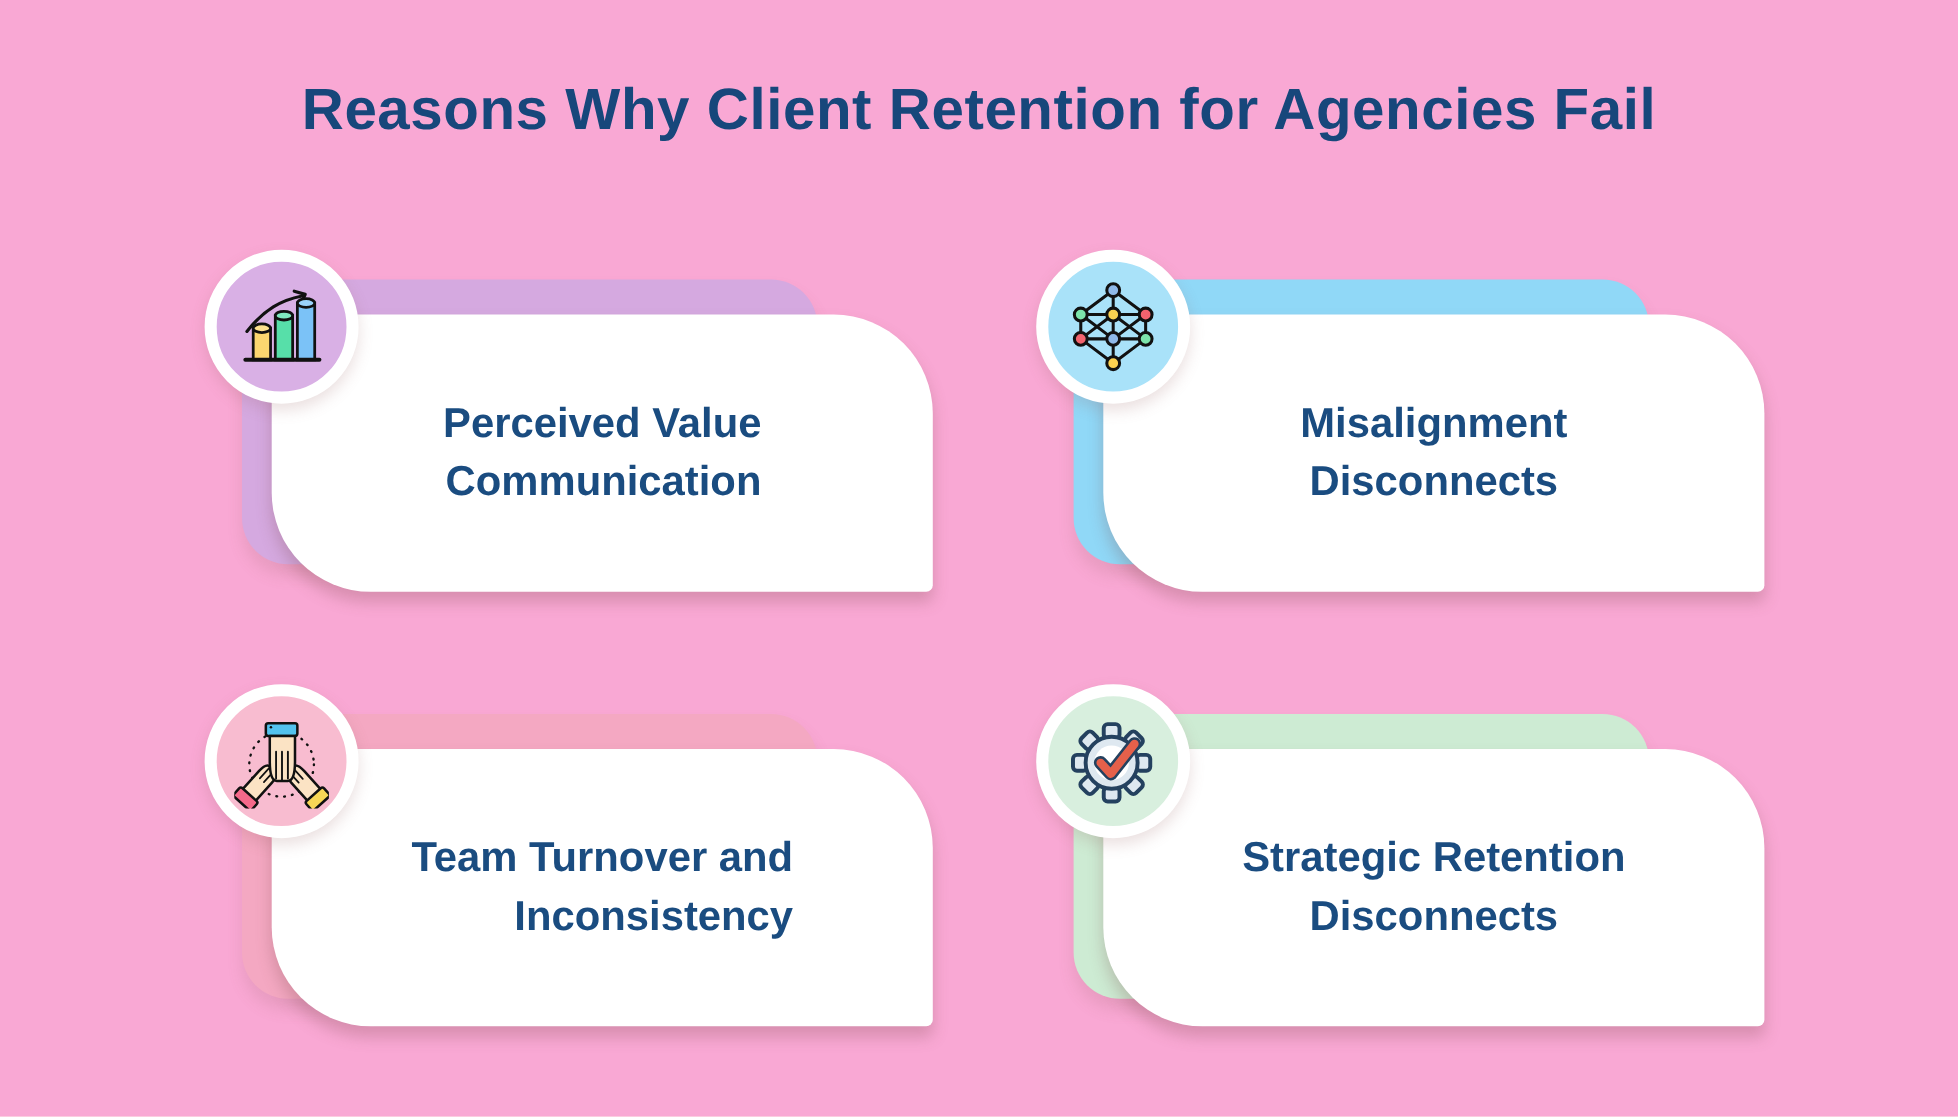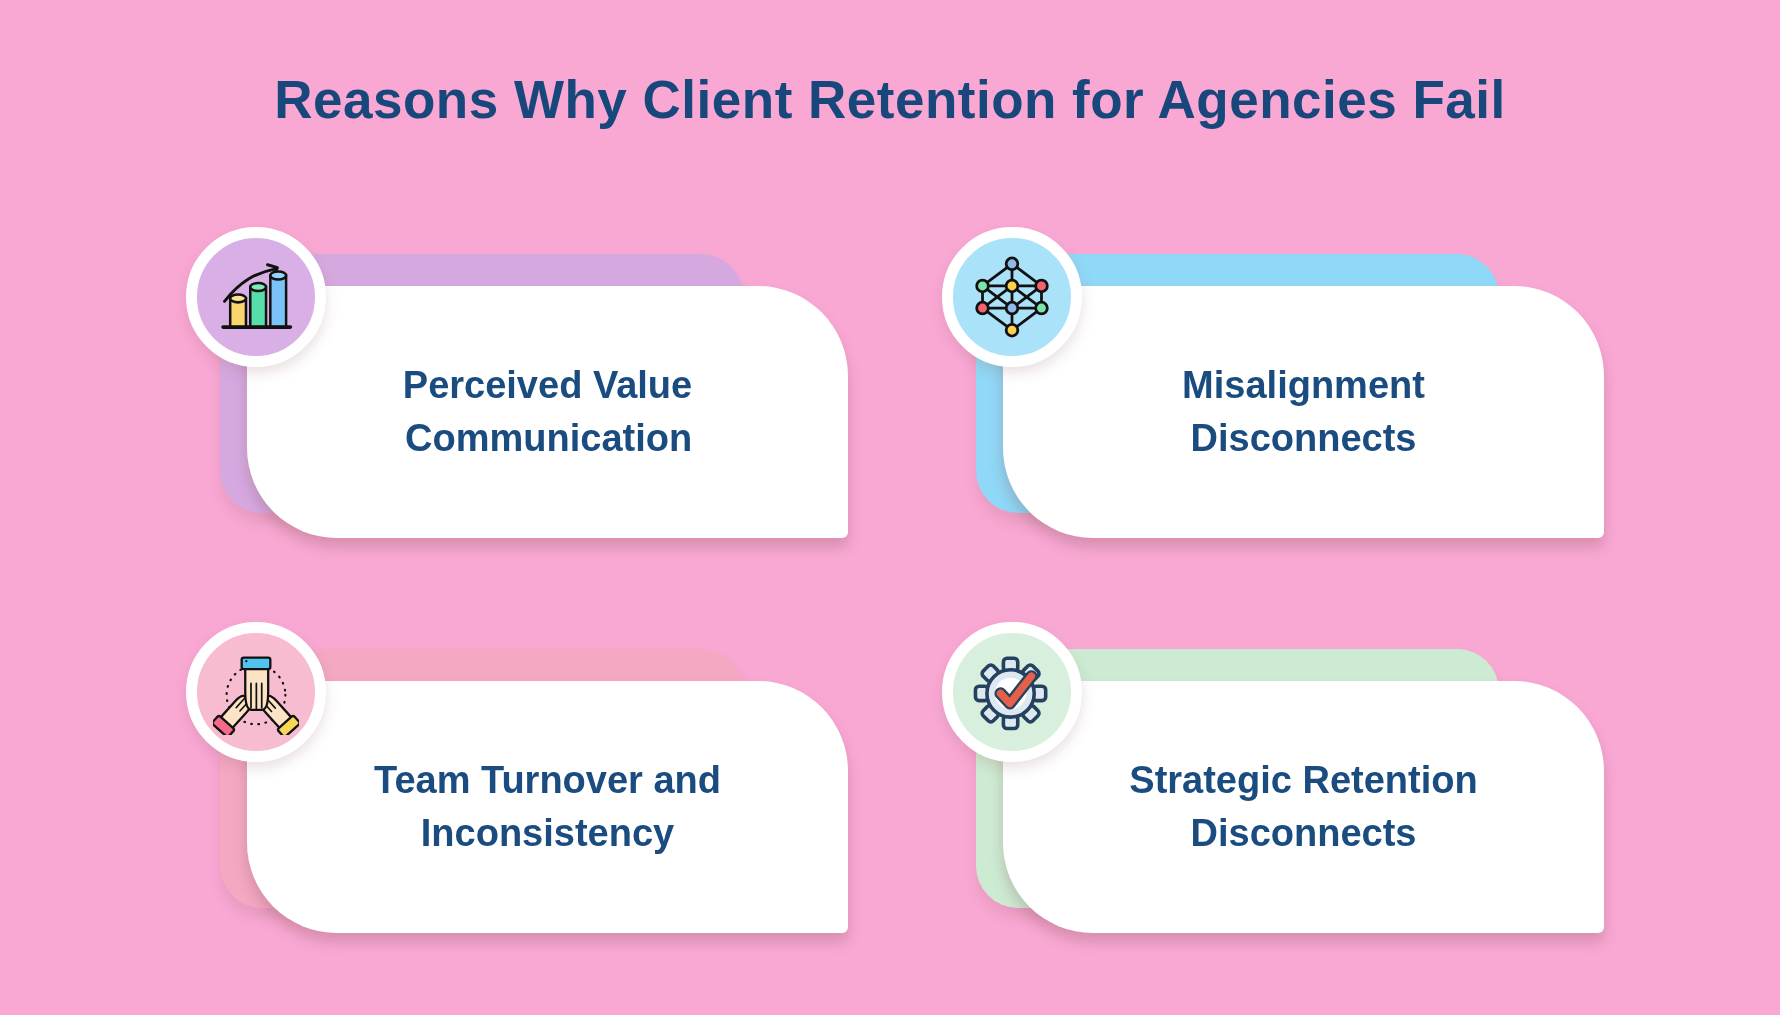--- a/index.html
+++ b/index.html
@@ -108,21 +108,21 @@
           <circle cx="118" cy="88" r="9.5" fill="#7CE4AB"></circle>
           <circle cx="70" cy="124" r="9.5" fill="#FBD150"></circle>
         </g>
       </svg>
     </div>
   </div>
 
   <div class="card pos-3">
     <div class="card-back" style="background: rgb(244, 168, 194);"></div>
     <div class="card-front">
-      <div class="card-title" style="color: rgb(26, 76, 128);">
+      <div class="card-title" style="color: rgb(26, 76, 128); text-align: right;">
         <div>Team Turnover and</div>
         <div>Inconsistency</div>
       </div>
     </div>
     <div class="icon-circle" style="background: rgb(248, 188, 208);">
       <svg width="86" height="86" viewBox="0 0 120 120">
         <circle cx="60" cy="64" r="41" fill="none" stroke="#111111" stroke-width="3" stroke-dasharray="1 9" stroke-linecap="round"></circle>
 
         <g transform="translate(34,86) rotate(42)">
           <path d="M-11 24 L11 24 L11 -8 Q11 -22 4 -22 L-4 -22 Q-11 -22 -11 -8 Z" fill="#FBE3C4" stroke="#111111" stroke-width="3.2" stroke-linejoin="round"></path>

